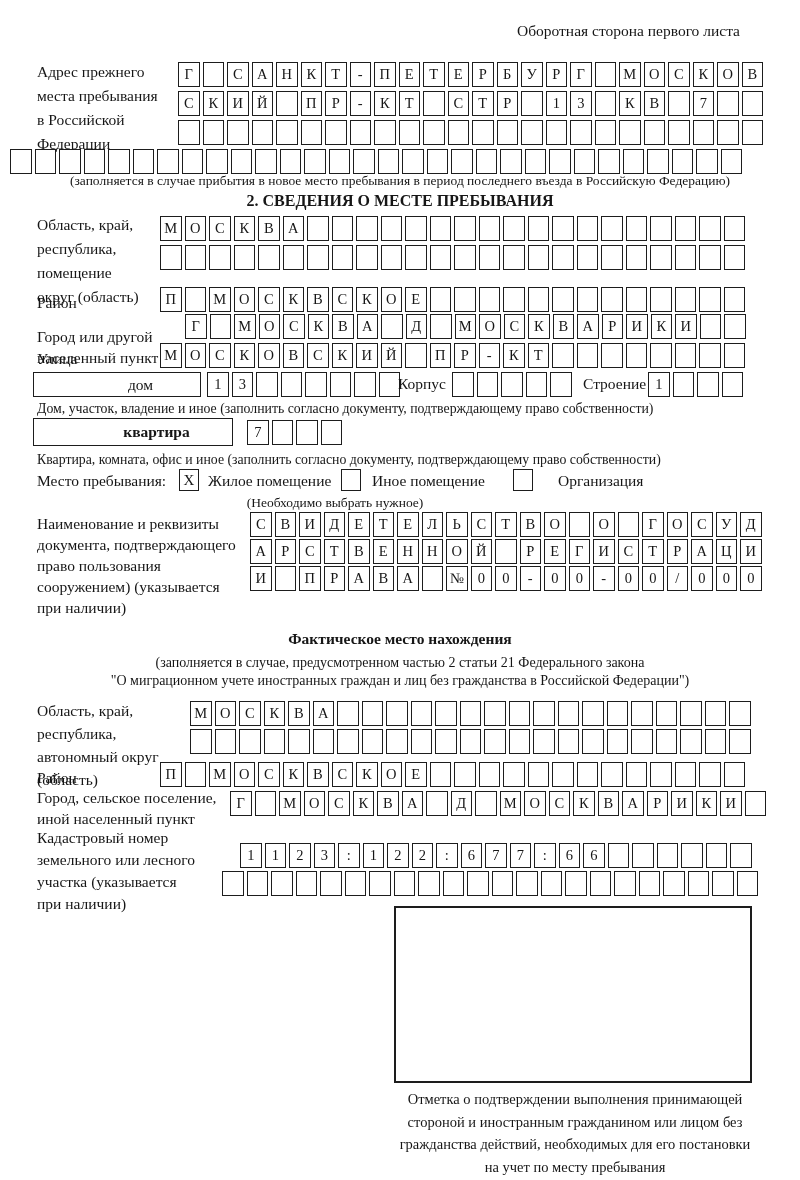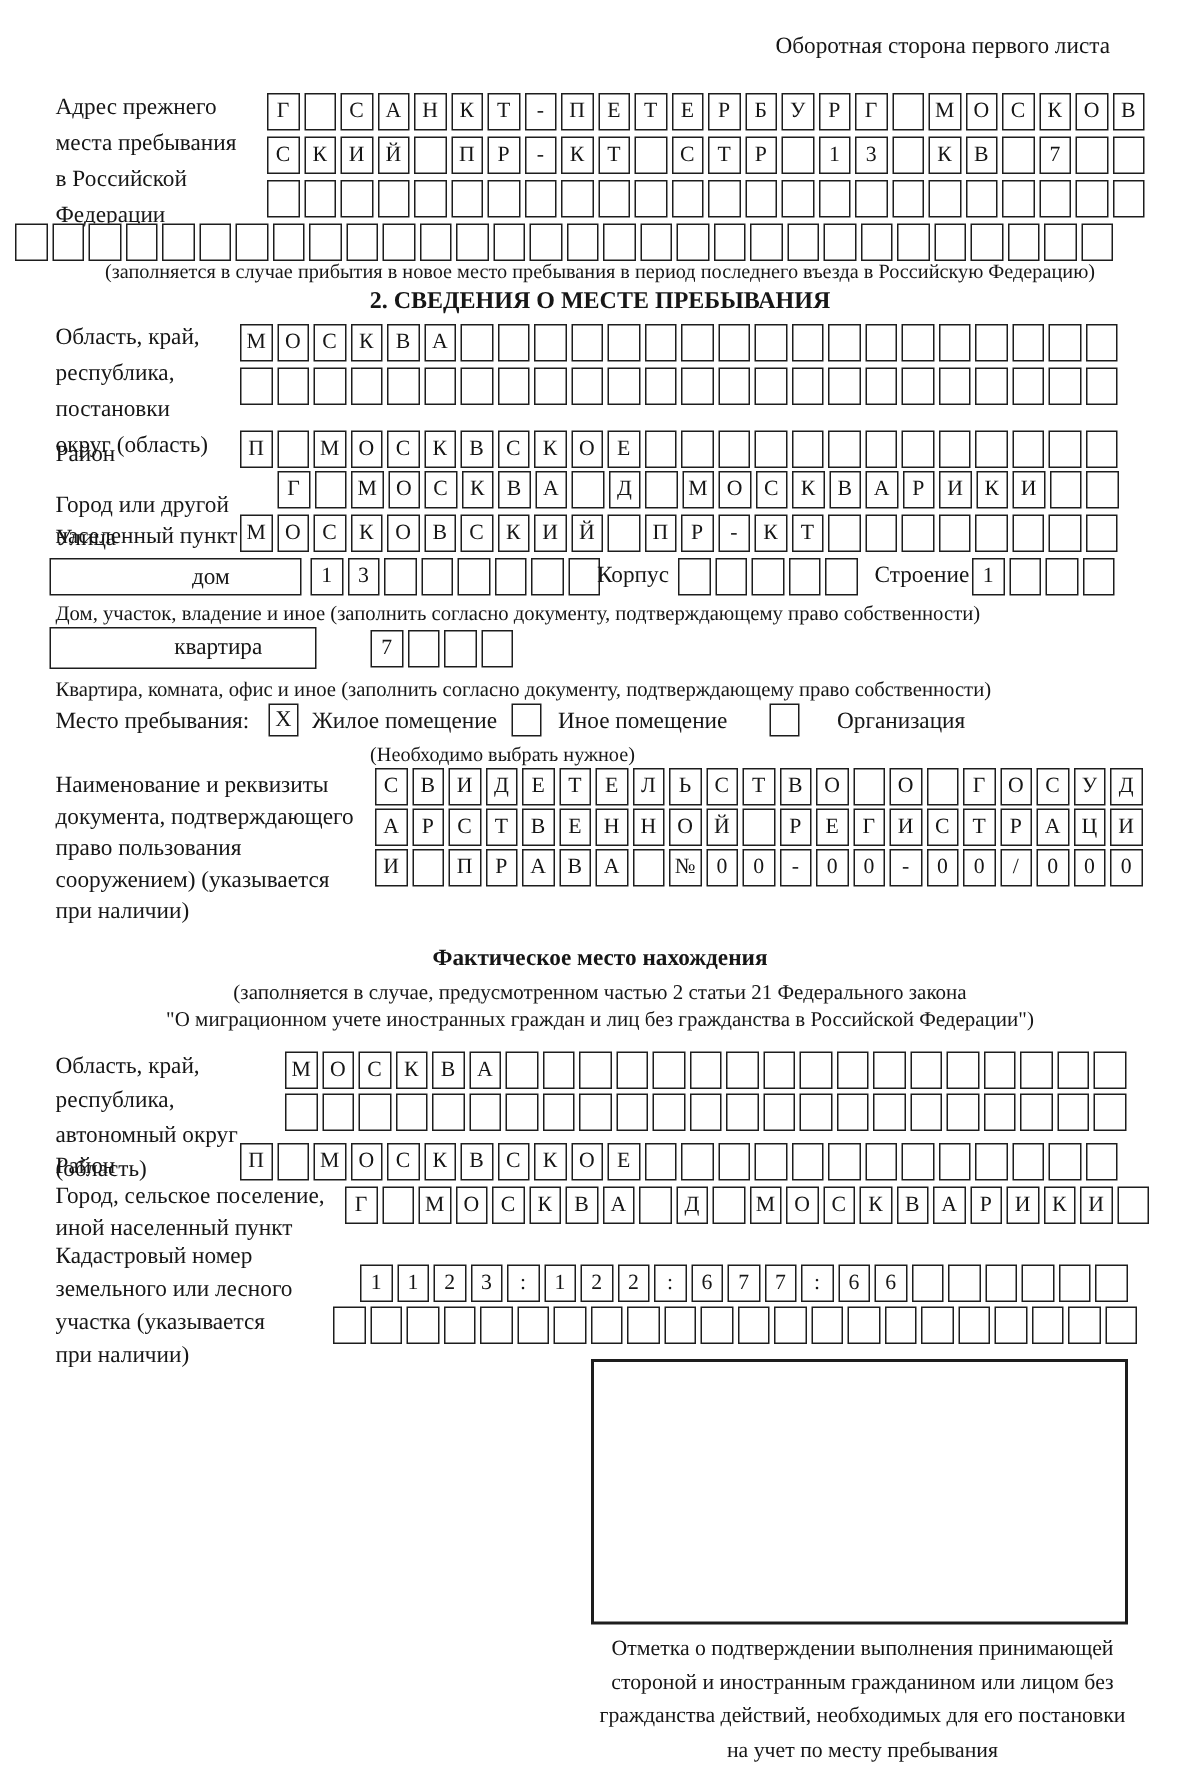--- a/index.html
+++ b/index.html
@@ -190,21 +190,21 @@
     <span class="cell"></span>
     <span class="cell"></span>
   </div>
 <div class="fn center" style="top:173px;">(заполняется в случае прибытия в новое место пребывания в период последнего въезда в Российскую Федерацию)</div>
 
 <div class="txt center bold" style="top:192px; font-size:16px;">2. СВЕДЕНИЯ О МЕСТЕ ПРЕБЫВАНИЯ</div>
 
 <div class="lbl" style="left:37px; top:213px;">
   <div>Область, край,</div>
   <div>республика,</div>
-  <div>постановки</div>
+  <div>помещение</div>
   <div>округ (область)</div>
 </div>
 <div class="charrow" style="left:160px; top:216px;">
     <span class="cell">М</span>
     <span class="cell">О</span>
     <span class="cell">С</span>
     <span class="cell">К</span>
     <span class="cell">В</span>
     <span class="cell">А</span>
     <span class="cell"></span>
@@ -360,21 +360,21 @@
   </div>
 <div class="txt" style="left:583px; top:375px;">Строение</div>
 <div class="charrow" style="left:648px; top:372px;">
     <span class="cell">1</span>
     <span class="cell"></span>
     <span class="cell"></span>
     <span class="cell"></span>
   </div>
 <div class="fn" style="left:37px; top:401px; font-size:13.8px;">Дом, участок, владение и иное (заполнить согласно документу, подтверждающему право собственности)</div>
 
-<div class="widebox" style="left:33px; top:418px; width:178px; height:28px;">квартира</div>
+<div class="widebox" style="left:33px; top:418px; width:200px; height:28px;font-weight:bold;">квартира</div>
 <div class="charrow" style="left:247px; top:420px;">
     <span class="cell">7</span>
     <span class="cell"></span>
     <span class="cell"></span>
     <span class="cell"></span>
   </div>
 <div class="fn" style="left:37px; top:452px; font-size:13.8px;">Квартира, комната, офис и иное (заполнить согласно документу, подтверждающему право собственности)</div>
 
 <div class="txt" style="left:37px; top:472px;">Место пребывания:</div>
 <div class="chk" style="left:179px; top:469px;">X</div>

